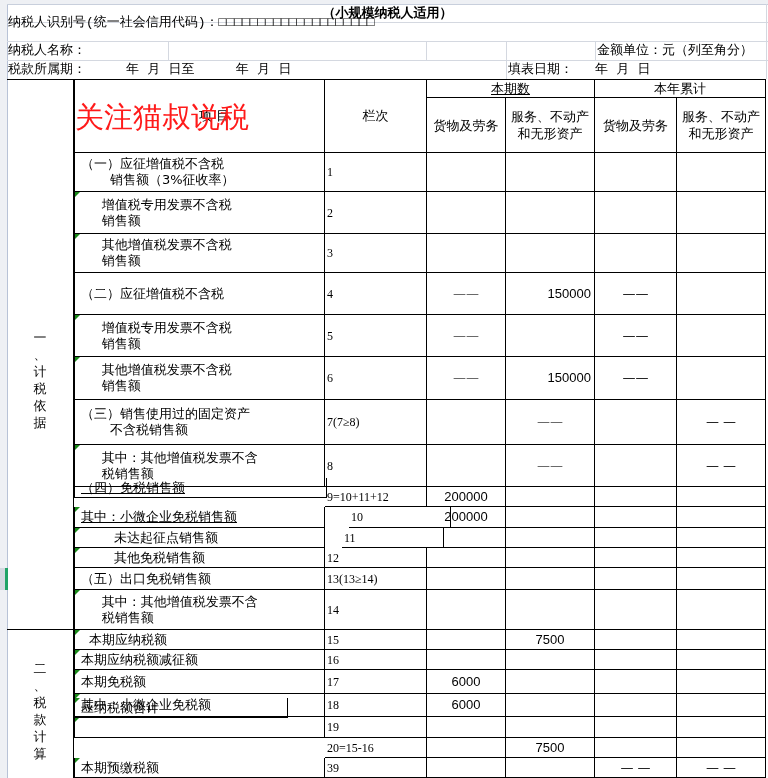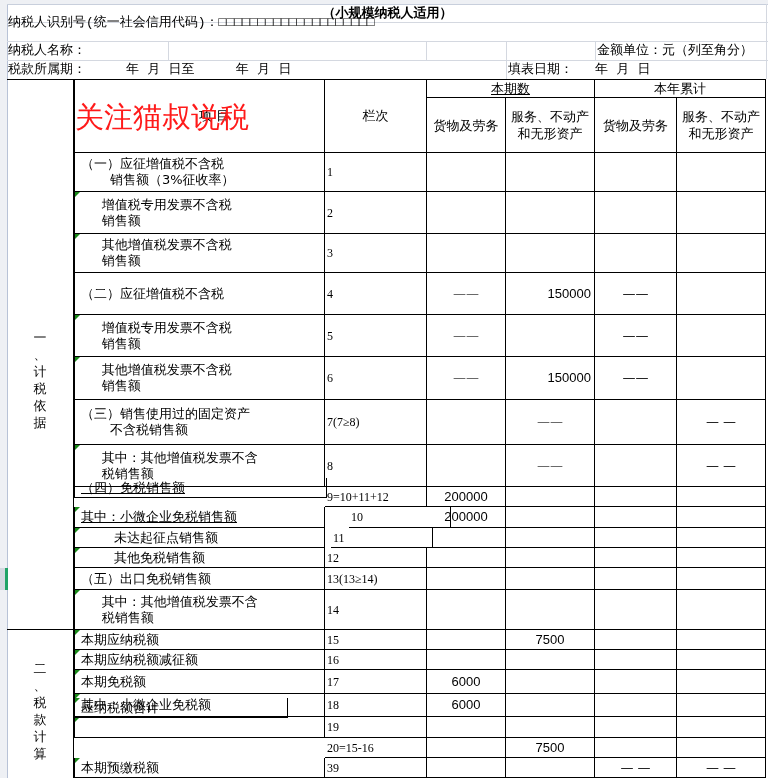--- a/index.html
+++ b/index.html
@@ -143,21 +143,21 @@
     <div class="cell num c" style="left: 506px; top: 487px; width: 89px; height: 20px;"></div>
     <div class="cell num c" style="left: 595px; top: 487px; width: 82px; height: 20px;"></div>
     <div class="cell num c" style="left: 677px; top: 487px; width: 89px; height: 20px;"></div>
     <div class="cell item" style="left: 74px; top: 507px; width: 251px; height: 21px; border-left: 1px solid rgb(0, 0, 0); white-space: pre; text-decoration: underline;"><div class="tri"></div><span style="white-space: pre;">其中：小微企业免税销售额</span></div>
     <div class="cell code" style="left: 325px; top: 507px; width: 102px; height: 21px; margin-left: 24px;">10</div>
     <div class="cell num c" style="left: 427px; top: 507px; width: 79px; height: 21px;">200000</div>
     <div class="cell num c" style="left: 506px; top: 507px; width: 89px; height: 21px;"></div>
     <div class="cell num c" style="left: 595px; top: 507px; width: 82px; height: 21px;"></div>
     <div class="cell num c" style="left: 677px; top: 507px; width: 89px; height: 21px;"></div>
     <div class="cell item" style="left: 74px; top: 528px; width: 251px; height: 20px; border-left: 1px solid rgb(0, 0, 0); white-space: pre;"><div class="tri"></div><span style="white-space: pre;">        未达起征点销售额</span></div>
-    <div class="cell code" style="left: 331px; top: 528px; width: 102px; height: 20px;">11</div>
+    <div class="cell code" style="left: 342px; top: 528px; width: 102px; height: 20px;">11</div>
     <div class="cell num c" style="left: 427px; top: 528px; width: 79px; height: 20px;"></div>
     <div class="cell num c" style="left: 506px; top: 528px; width: 89px; height: 20px;"></div>
     <div class="cell num c" style="left: 595px; top: 528px; width: 82px; height: 20px;"></div>
     <div class="cell num c" style="left: 677px; top: 528px; width: 89px; height: 20px;"></div>
     <div class="cell item" style="left: 74px; top: 548px; width: 251px; height: 20px; border-left: 1px solid rgb(0, 0, 0); white-space: pre;"><div class="tri"></div><span style="white-space: pre;">        其他免税销售额</span></div>
     <div class="cell code" style="left: 325px; top: 548px; width: 102px; height: 20px;">12</div>
     <div class="cell num c" style="left: 427px; top: 548px; width: 79px; height: 20px;"></div>
     <div class="cell num c" style="left: 506px; top: 548px; width: 89px; height: 20px;"></div>
     <div class="cell num c" style="left: 595px; top: 548px; width: 82px; height: 20px;"></div>
     <div class="cell num c" style="left: 677px; top: 548px; width: 89px; height: 20px;"></div>
@@ -166,21 +166,21 @@
     <div class="cell num c" style="left: 427px; top: 568px; width: 79px; height: 22px;"></div>
     <div class="cell num c" style="left: 506px; top: 568px; width: 89px; height: 22px;"></div>
     <div class="cell num c" style="left: 595px; top: 568px; width: 82px; height: 22px;"></div>
     <div class="cell num c" style="left: 677px; top: 568px; width: 89px; height: 22px;"></div>
     <div class="cell item" style="left: 74px; top: 590px; width: 251px; height: 40px; border-left: 1px solid rgb(0, 0, 0); white-space: pre;"><div class="tri"></div><span style="white-space: pre;">     其中：其他增值税发票不含</span><span style="white-space: pre;">     税销售额</span></div>
     <div class="cell code" style="left: 325px; top: 590px; width: 102px; height: 40px;">14</div>
     <div class="cell num c" style="left: 427px; top: 590px; width: 79px; height: 40px;"></div>
     <div class="cell num c" style="left: 506px; top: 590px; width: 89px; height: 40px;"></div>
     <div class="cell num c" style="left: 595px; top: 590px; width: 82px; height: 40px;"></div>
     <div class="cell num c" style="left: 677px; top: 590px; width: 89px; height: 40px;"></div>
-    <div class="cell item" style="left: 74px; top: 630px; width: 251px; height: 20px; border-left: 1px solid rgb(0, 0, 0); white-space: pre;"><div class="tri"></div><span style="white-space: pre;">本期应纳税额</span></div>
+    <div class="cell item" style="left: 74px; top: 630px; width: 251px; height: 20px; border-left: 1px solid rgb(0, 0, 0); white-space: pre;"><div class="tri"></div><span style="white-space: pre; margin-left: 8px;">本期应纳税额</span></div>
     <div class="cell code" style="left: 325px; top: 630px; width: 102px; height: 20px;">15</div>
     <div class="cell num c" style="left: 427px; top: 630px; width: 79px; height: 20px;"></div>
     <div class="cell num c" style="left: 506px; top: 630px; width: 89px; height: 20px;">7500</div>
     <div class="cell num c" style="left: 595px; top: 630px; width: 82px; height: 20px;"></div>
     <div class="cell num c" style="left: 677px; top: 630px; width: 89px; height: 20px;"></div>
     <div class="cell item" style="left: 74px; top: 650px; width: 251px; height: 20px; border-left: 1px solid rgb(0, 0, 0); white-space: pre;"><div class="tri"></div><span style="white-space: pre;">本期应纳税额减征额</span></div>
     <div class="cell code" style="left: 325px; top: 650px; width: 102px; height: 20px;">16</div>
     <div class="cell num c" style="left: 427px; top: 650px; width: 79px; height: 20px;"></div>
     <div class="cell num c" style="left: 506px; top: 650px; width: 89px; height: 20px;"></div>
     <div class="cell num c" style="left: 595px; top: 650px; width: 82px; height: 20px;"></div>

